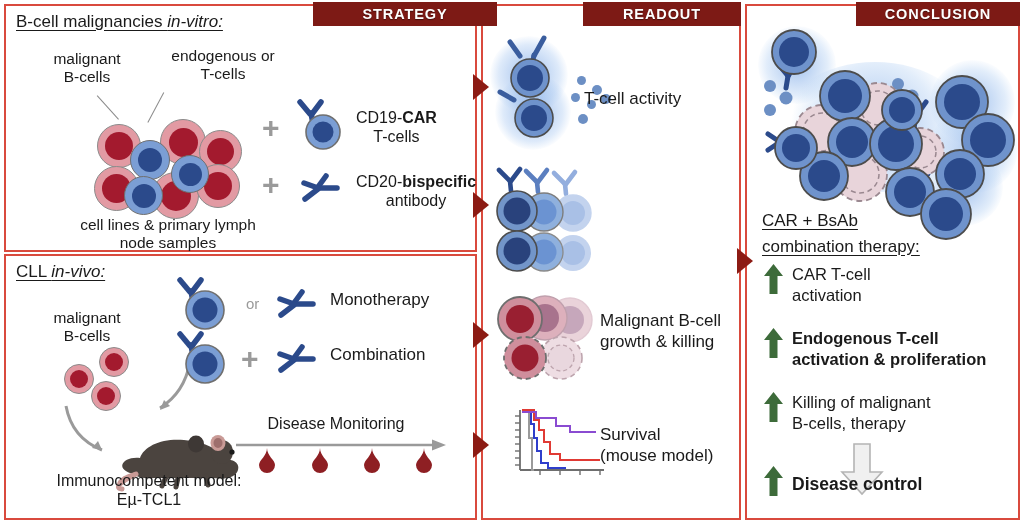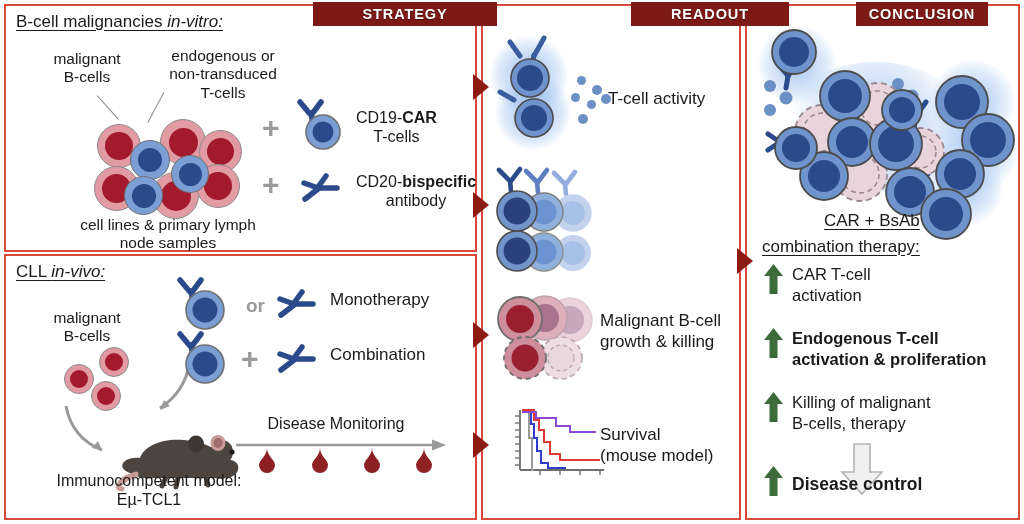--- a/index.html
+++ b/index.html
@@ -12,34 +12,34 @@
   #panel-invivo { left:4px;  top:254px; width:473px; height:266px;}
   #panel-readout{left:481px;top:4px;   width:260px; height:516px;}
   #panel-conclusion{left:745px;top:4px;width:275px; height:516px;}
 
   
   .banner{position:absolute;background:#7d1a15;color:#fff;font-size:14.5px;font-weight:700;
           letter-spacing:.9px;display:flex;align-items:center;justify-content:center;
           height:24px;box-sizing:border-box;z-index:6;
           text-shadow:0 1px 1px rgba(0,0,0,.45);}
   #banner-strategy  {left:313px;top:2px;width:184px;}
-  #banner-readout   {left:583px;top:2px;width:158px;margin-left:48px;}
-  #banner-conclusion{left:856px;top:2px;width:132px;}
+  #banner-readout   {left:583px;top:2px;width:158px;}
+  #banner-conclusion{left:856px;top:2px;width:164px;}
 
   
   .arrow-marker{position:absolute;width:0;height:0;border-top:13px solid transparent;
                 border-bottom:13px solid transparent;border-left:16px solid #8c1b14;z-index:5;}
 
   
   .hdr{position:absolute;font-size:17px;font-weight:400;text-decoration:underline;
-       text-underline-offset:3px;white-space:nowrap;text-align:right;}
+       text-underline-offset:3px;white-space:nowrap;}
   .lbl{position:absolute;font-size:15.5px;line-height:1.18;text-align:center;white-space:nowrap;}
   .lbl-l{position:absolute;font-size:16px;line-height:1.2;text-align:left;white-space:nowrap;}
   .plus{position:absolute;color:#9a9a9a;font-size:30px;font-weight:700;line-height:1;}
-  .orword{position:absolute;color:#9a9a9a;font-size:19px;font-weight:700;}
+  .orword{position:absolute;color:#9a9a9a;font-size:15px;font-weight:400;}
 
   
   .cell{position:absolute;border-radius:50%;box-sizing:border-box;}
   .bcell-out{background:#e29aa3;border:1.6px solid #8b8b8b;}
   .bcell-in {background:#a31a2e;}
   .tcell-out{background:#7b9ed4;border:1.6px solid #6f6f6f;}
   .tcell-in {background:#2b4a8b;}
 
   .glow{position:absolute;border-radius:50%;background:radial-gradient(circle,rgba(128,170,230,.75) 0%,rgba(160,195,240,.35) 55%,rgba(255,255,255,0) 72%);}
   .glow-w{position:absolute;border-radius:50%;background:radial-gradient(circle,rgba(150,185,235,.85) 0%,rgba(190,215,245,.45) 55%,rgba(255,255,255,0) 73%);}
@@ -78,21 +78,20 @@
     <span>B-cell malignancies </span><i>in-vitro:</i>
   </div>
 
   <div class="lbl" style="left:32px;top:50px;width:110px;">
     <div>malignant</div>
     <div>B-cells</div>
   </div>
 
   <div class="lbl" style="left:148px;top:47px;width:150px;">
     <div>endogenous or</div>
-    <div>non-transduced</div>
     <div>T-cells</div>
   </div>
 
   <div class="leader" style="left:97px;top:95px;width:32px;transform:rotate(48deg);"></div>
   <div class="leader" style="left:148px;top:122px;width:34px;transform:rotate(-62deg);"></div>
 
   <div>
     <div class="cell bcell-out" style="left:97px;top:124px;width:44px;height:44px;"></div>
     <div class="cell bcell-in" style="left:105px;top:132px;width:28px;height:28px;"></div>
 
@@ -286,21 +285,21 @@
       <circle cx="36" cy="84" r="19" fill="#6f93cc" stroke="#4c4c4c" stroke-width="1.6"></circle>
       <circle cx="36" cy="84" r="13" fill="#2b4a8b"></circle>
     </svg>
     <div class="dot" style="left:577px;top:76px;width:9px;height:9px;"></div>
     <div class="dot" style="left:592px;top:85px;width:10px;height:10px;"></div>
     <div class="dot" style="left:571px;top:93px;width:9px;height:9px;"></div>
     <div class="dot" style="left:587px;top:100px;width:9px;height:9px;"></div>
     <div class="dot" style="left:601px;top:94px;width:10px;height:10px;"></div>
     <div class="dot" style="left:578px;top:114px;width:10px;height:10px;"></div>
   </div>
-  <div class="lbl-l" style="left:608px;top:89px;font-size:17px;">T-cell activity</div>
+  <div class="lbl-l" style="left:584px;top:89px;font-size:17px;">T-cell activity</div>
 
   <div>
     <svg style="position:absolute;left:496px;top:165px;" width="115" height="105" viewBox="0 0 115 105">
       <g stroke="#2b4a8b" stroke-width="4.6" stroke-linecap="round" fill="none">
         <line x1="3" y1="5" x2="14" y2="16"></line>
           <line x1="24" y1="4" x2="15" y2="16"></line>
           <line x1="14" y1="16" x2="15" y2="26"></line>
       </g>
       <g stroke="#5b7fc0" stroke-width="4.6" stroke-linecap="round" fill="none">
         <line x1="30" y1="6" x2="41" y2="17"></line>

